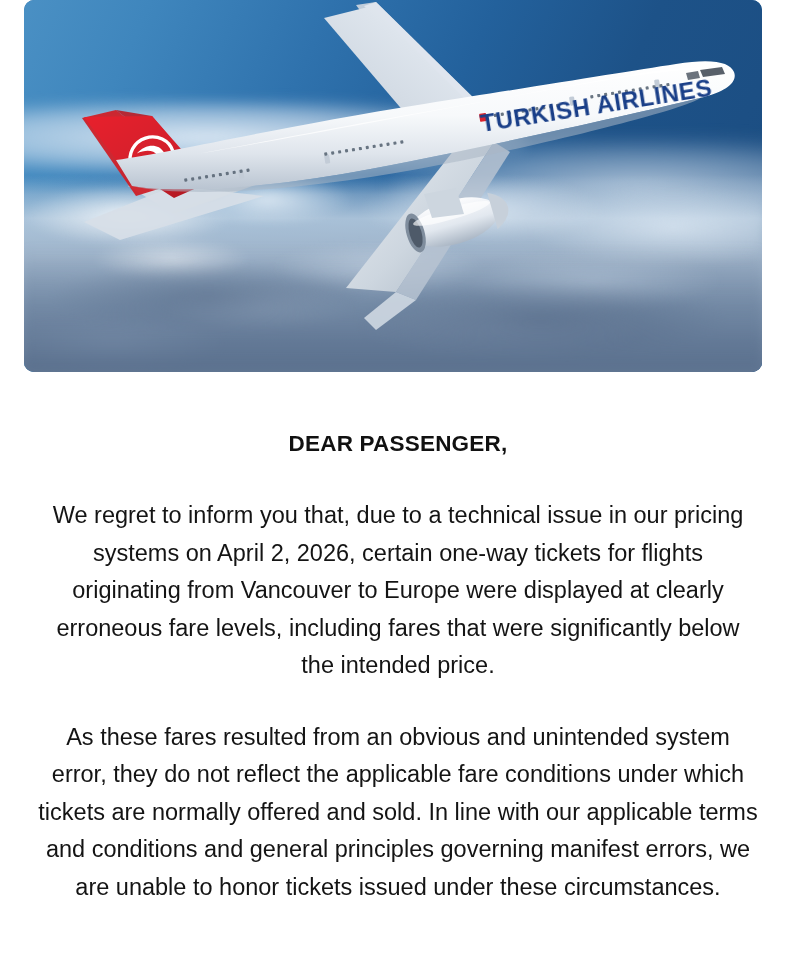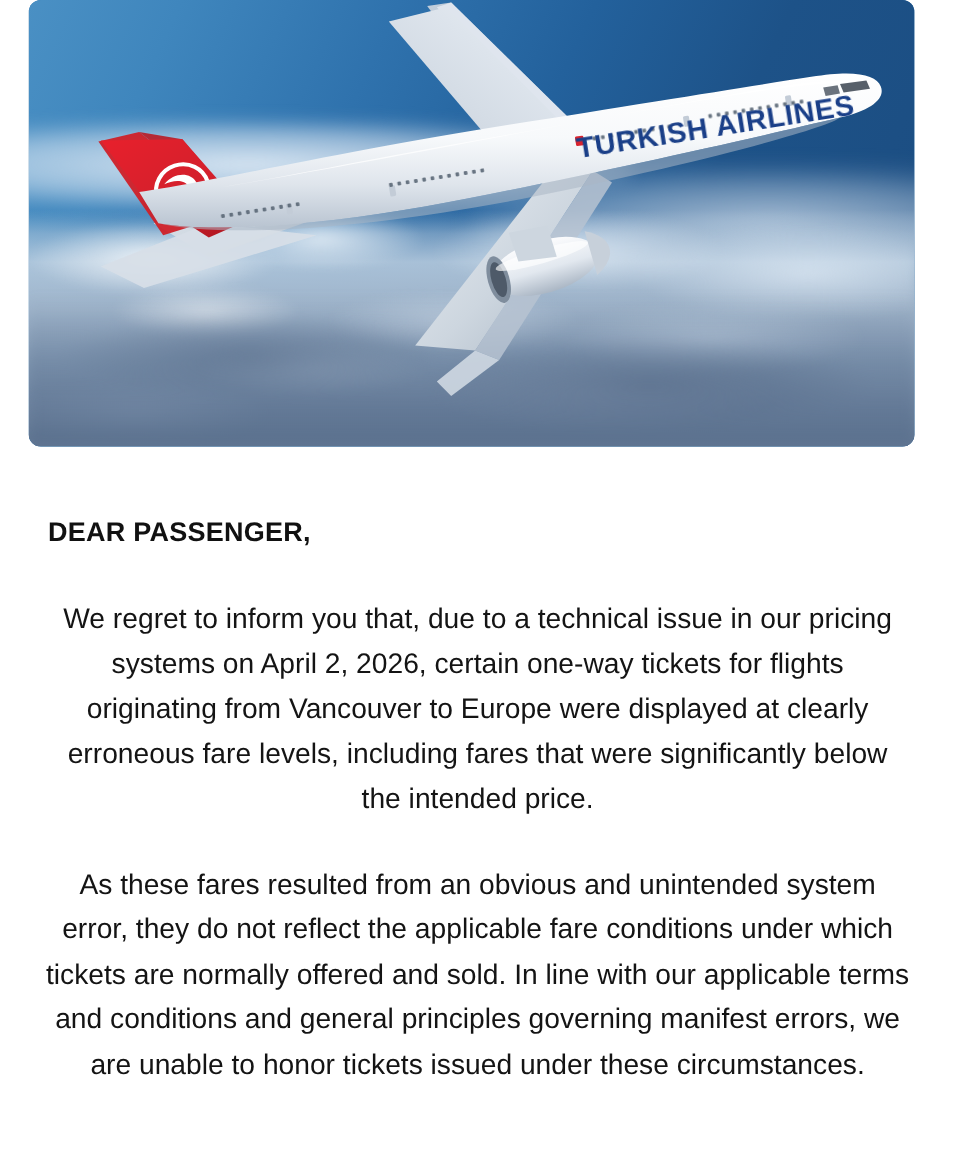--- a/index.html
+++ b/index.html
@@ -132,20 +132,21 @@
   .body-wrap {
     position: absolute;
     left: 0;
     top: 372px;
     width: 796px;
   }
 
   .greeting {
     margin: 0;
     padding: 58px 40px 0 40px;
+    text-align: center;
     font-size: 22.5px;
     font-weight: bold;
     letter-spacing: 0.2px;
     color: #111111;
     line-height: 1.2;
   }
 
   .para {
     margin: 0;
     padding: 0 37px;

